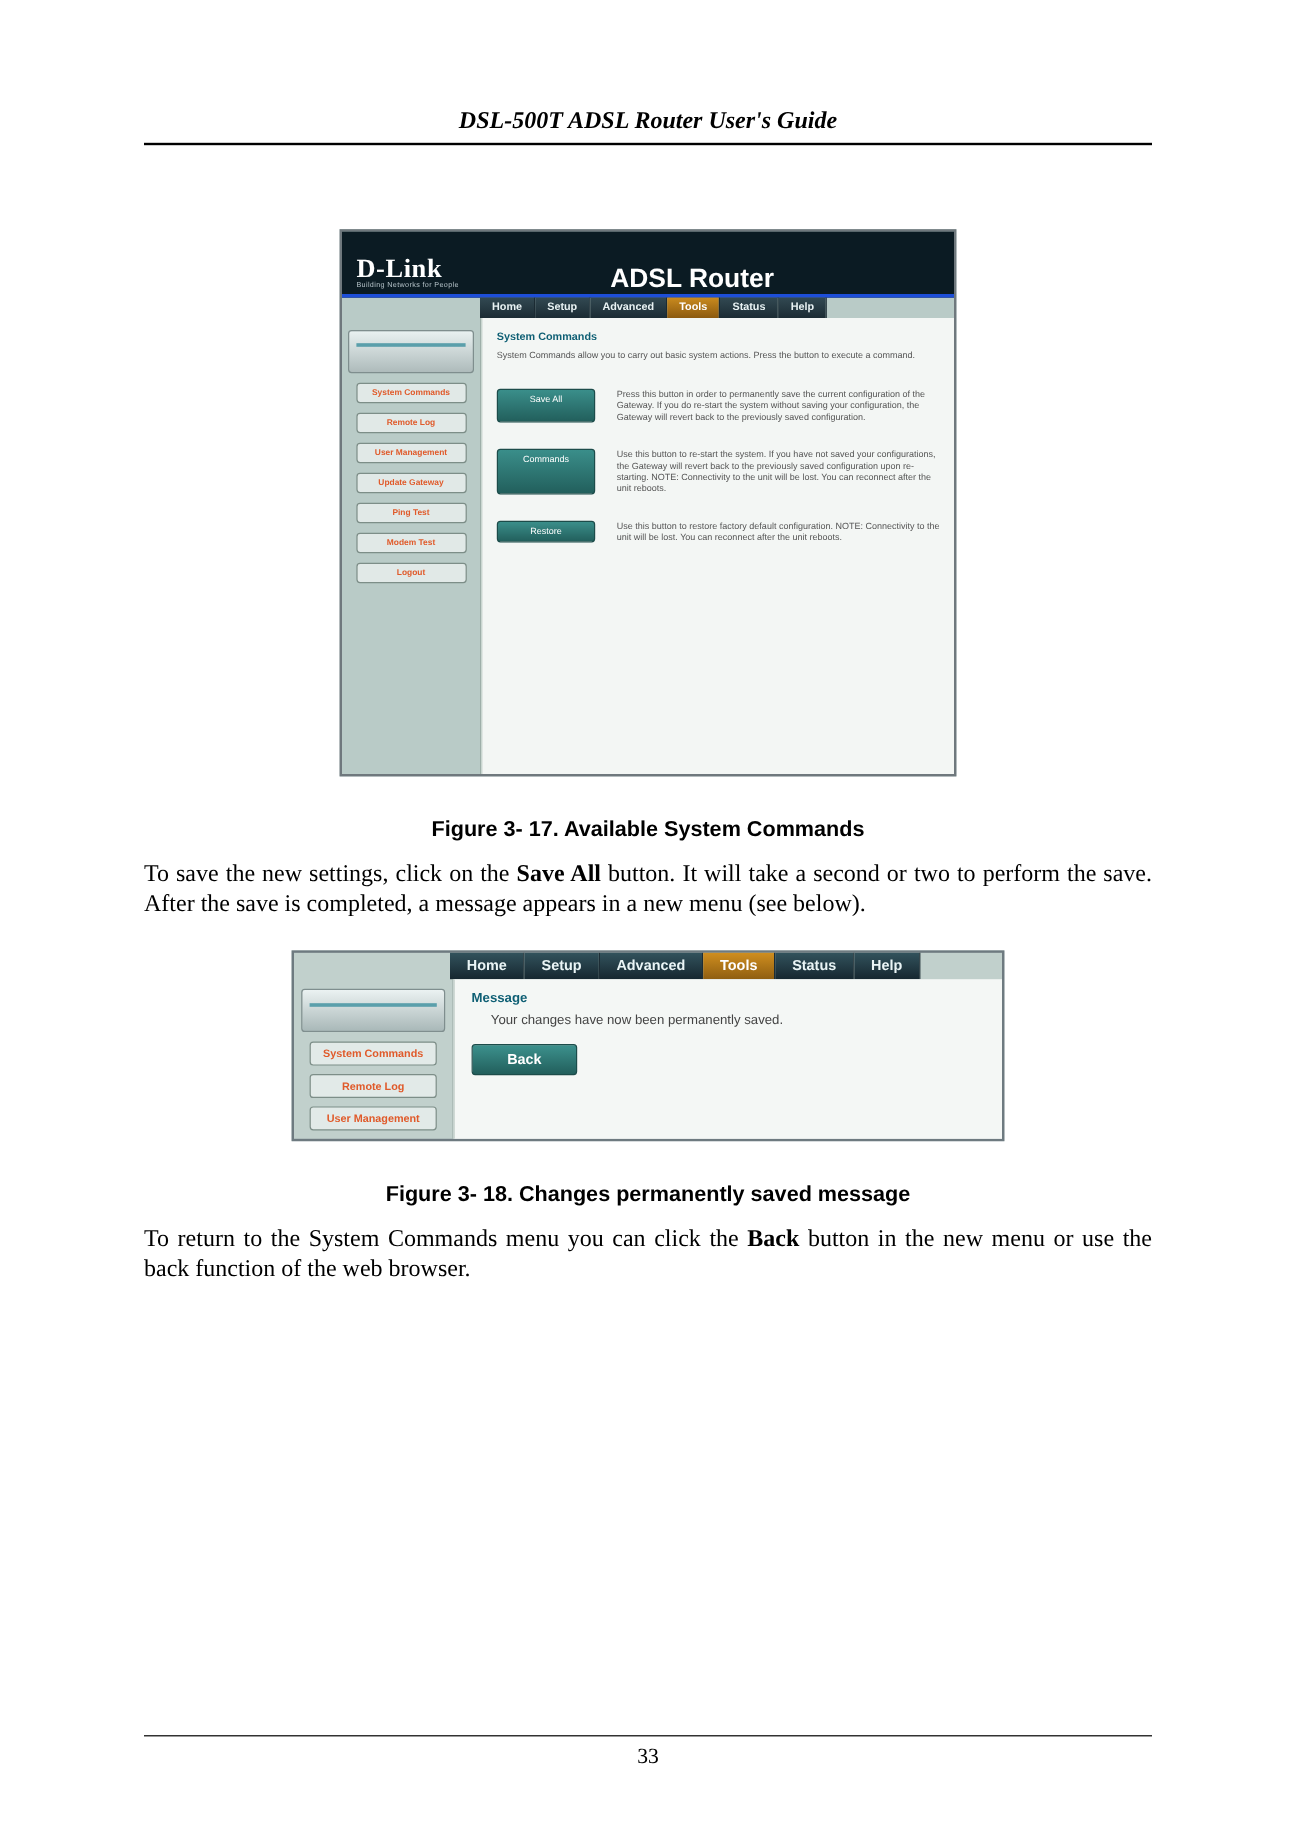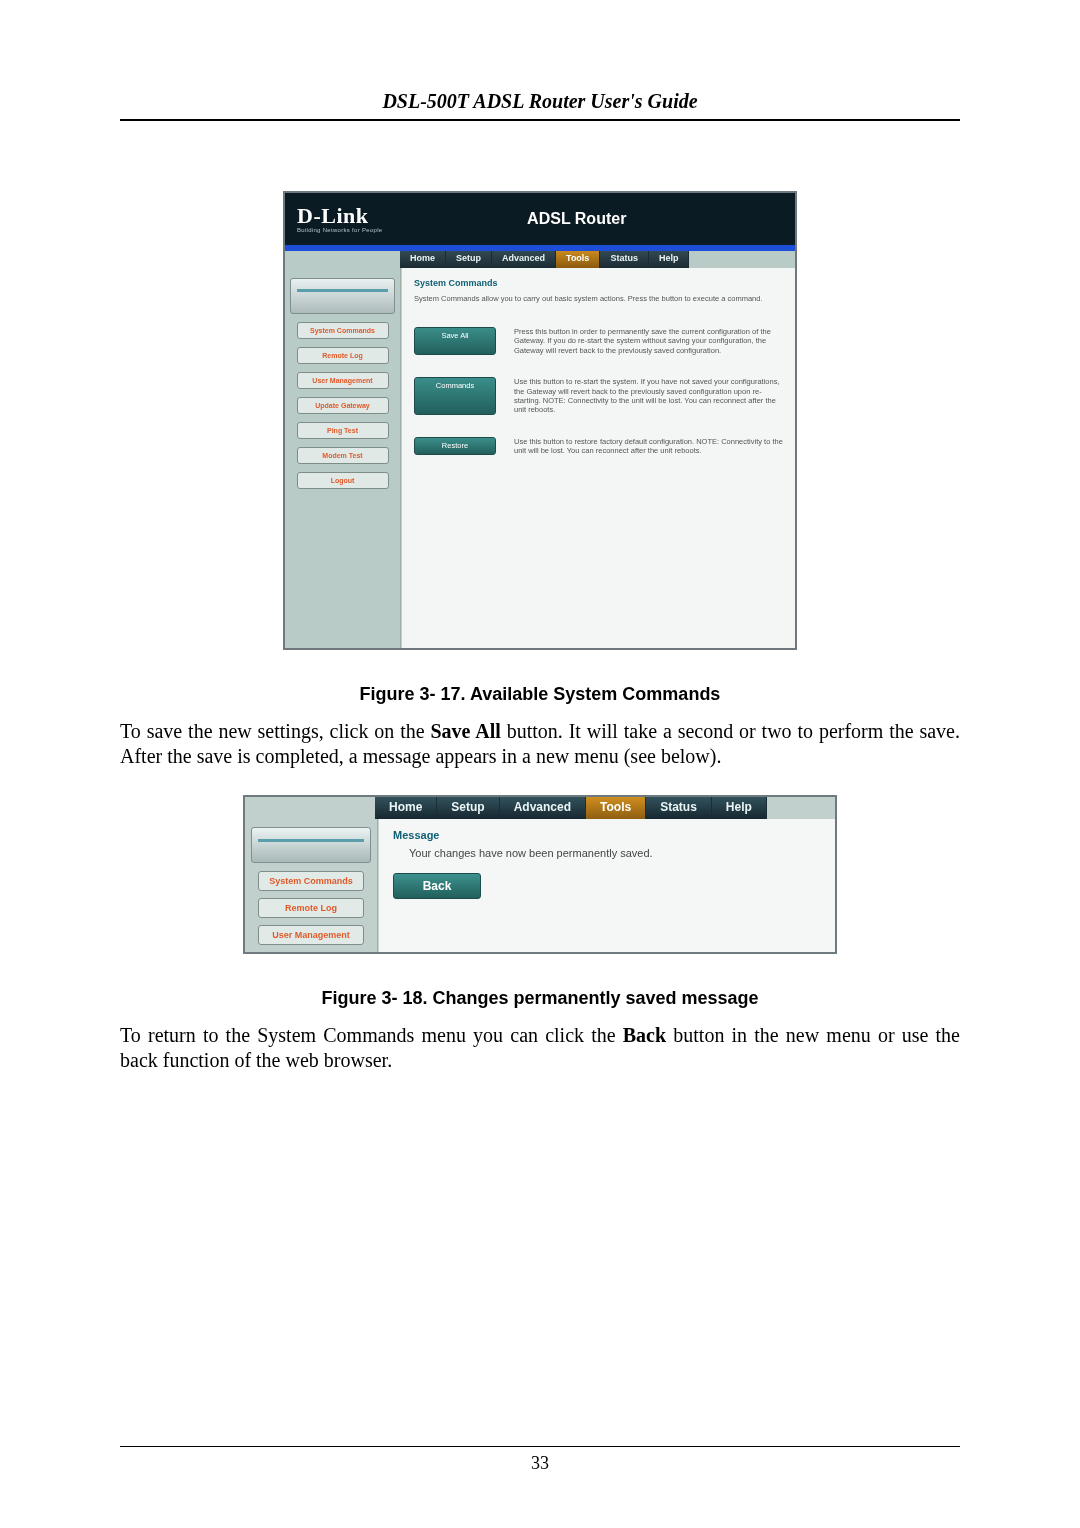--- a/index.html
+++ b/index.html
@@ -58,25 +58,25 @@
   
   .fig1 {
     width: 510px;
     margin: 0 auto;
     border: 2px solid #6f787d;
     background: #b9cbc7;
     font-family: Verdana, Arial, sans-serif;
   }
   .fig1-header {
     display: flex;
-    align-items: center;
+    align-items: flex-end;
     background: #0b1b23;
     color: #fff;
     height: 52px;
-    border-bottom: 6px solid #1d4ed8;
+    border-bottom: 3px solid #1d4ed8;
   }
   .fig1-logo {
     padding: 4px 12px;
   }
   .fig1-logo-title {
     font-family: "Times New Roman", serif;
     font-weight: bold;
     font-size: 22px;
     letter-spacing: 0.5px;
     line-height: 1;
@@ -84,21 +84,21 @@
   .fig1-logo-sub {
     font-size: 6px;
     letter-spacing: 0.3px;
     color: #b5c2c8;
   }
   .fig1-title {
     flex: 1;
     text-align: center;
     font-family: Arial, sans-serif;
     font-weight: bold;
-    font-size: 16px;
+    font-size: 22px;
     padding-right: 36px;
   }
 
   .fig1-tabs {
     display: flex;
     margin-left: 115px;
     height: 17px;
     font-size: 9px;
     font-weight: bold;
   }

